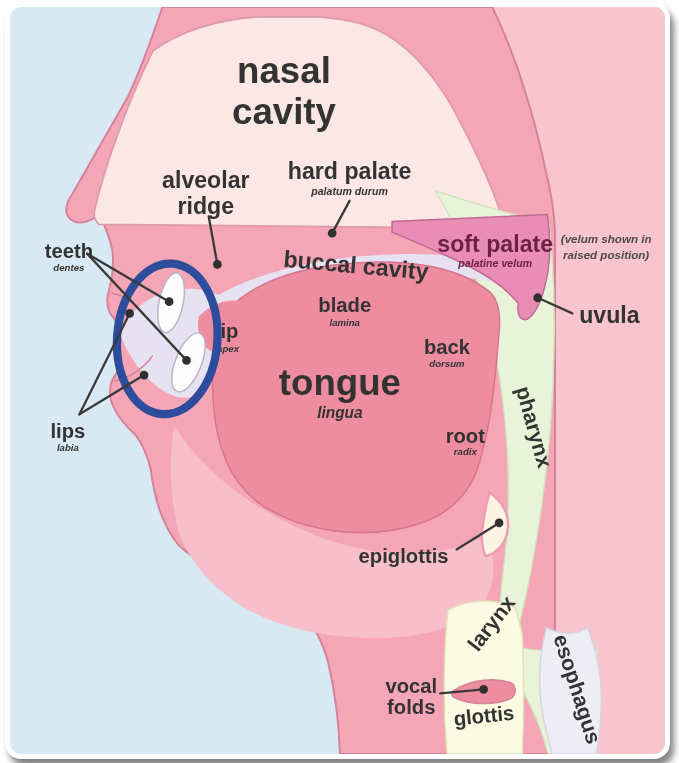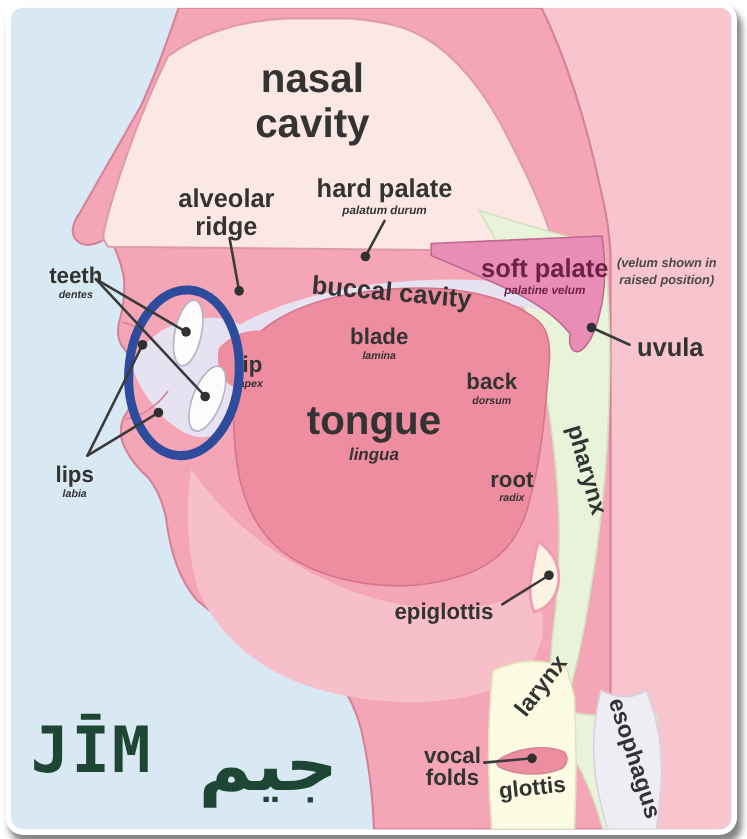--- a/index.html
+++ b/index.html
@@ -216,17 +216,13 @@
 
       <text class="lbl" x="416" y="701" font-size="21" text-anchor="middle">vocal</text>
       <text class="lbl" x="416" y="722" font-size="21" text-anchor="middle">folds</text>
 
       <text class="lbl" x="492" y="731" font-size="21" text-anchor="middle" transform="rotate(-6 492 731)">glottis</text>
 
       <text class="lbl" x="581" y="699" font-size="22" text-anchor="middle" transform="rotate(72 581 699)">esophagus</text>
     </svg>
   </div>
 
-  <div class="caption">
-    <span class="latin">JĪM</span>
-    <span class="arabic" dir="rtl">جيم</span>
-  </div>
 </div>
 
 </body></html>

